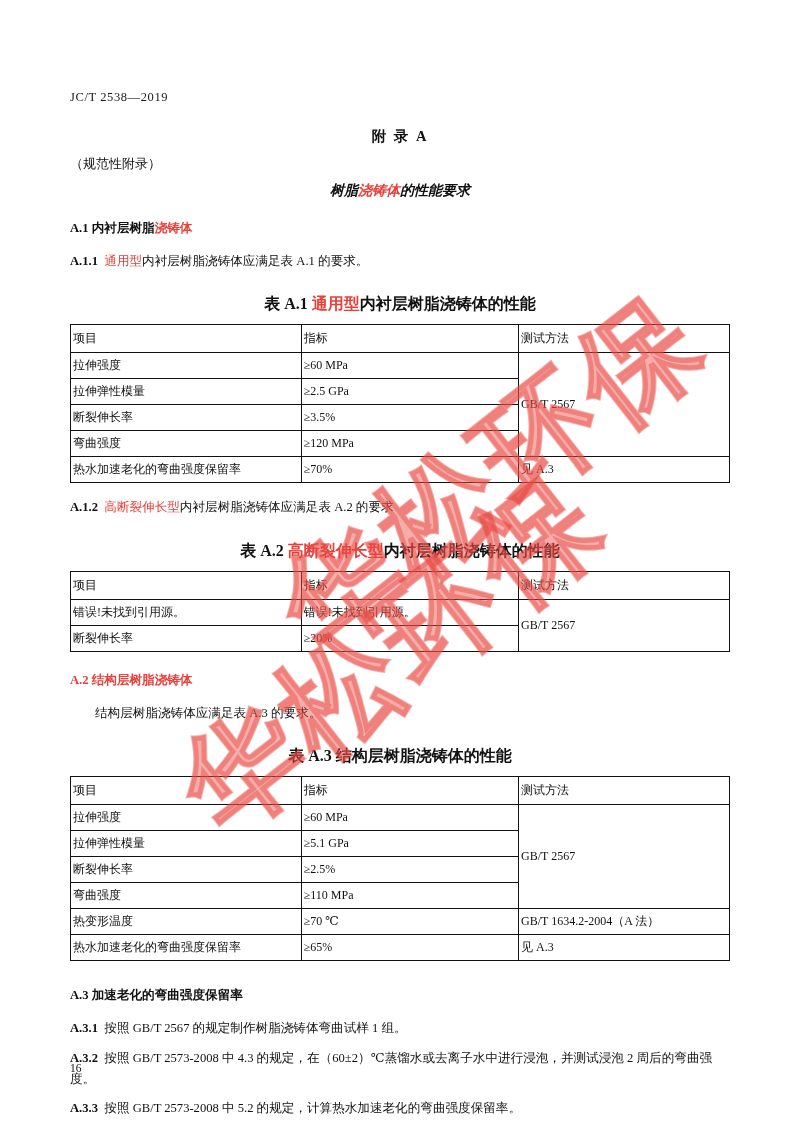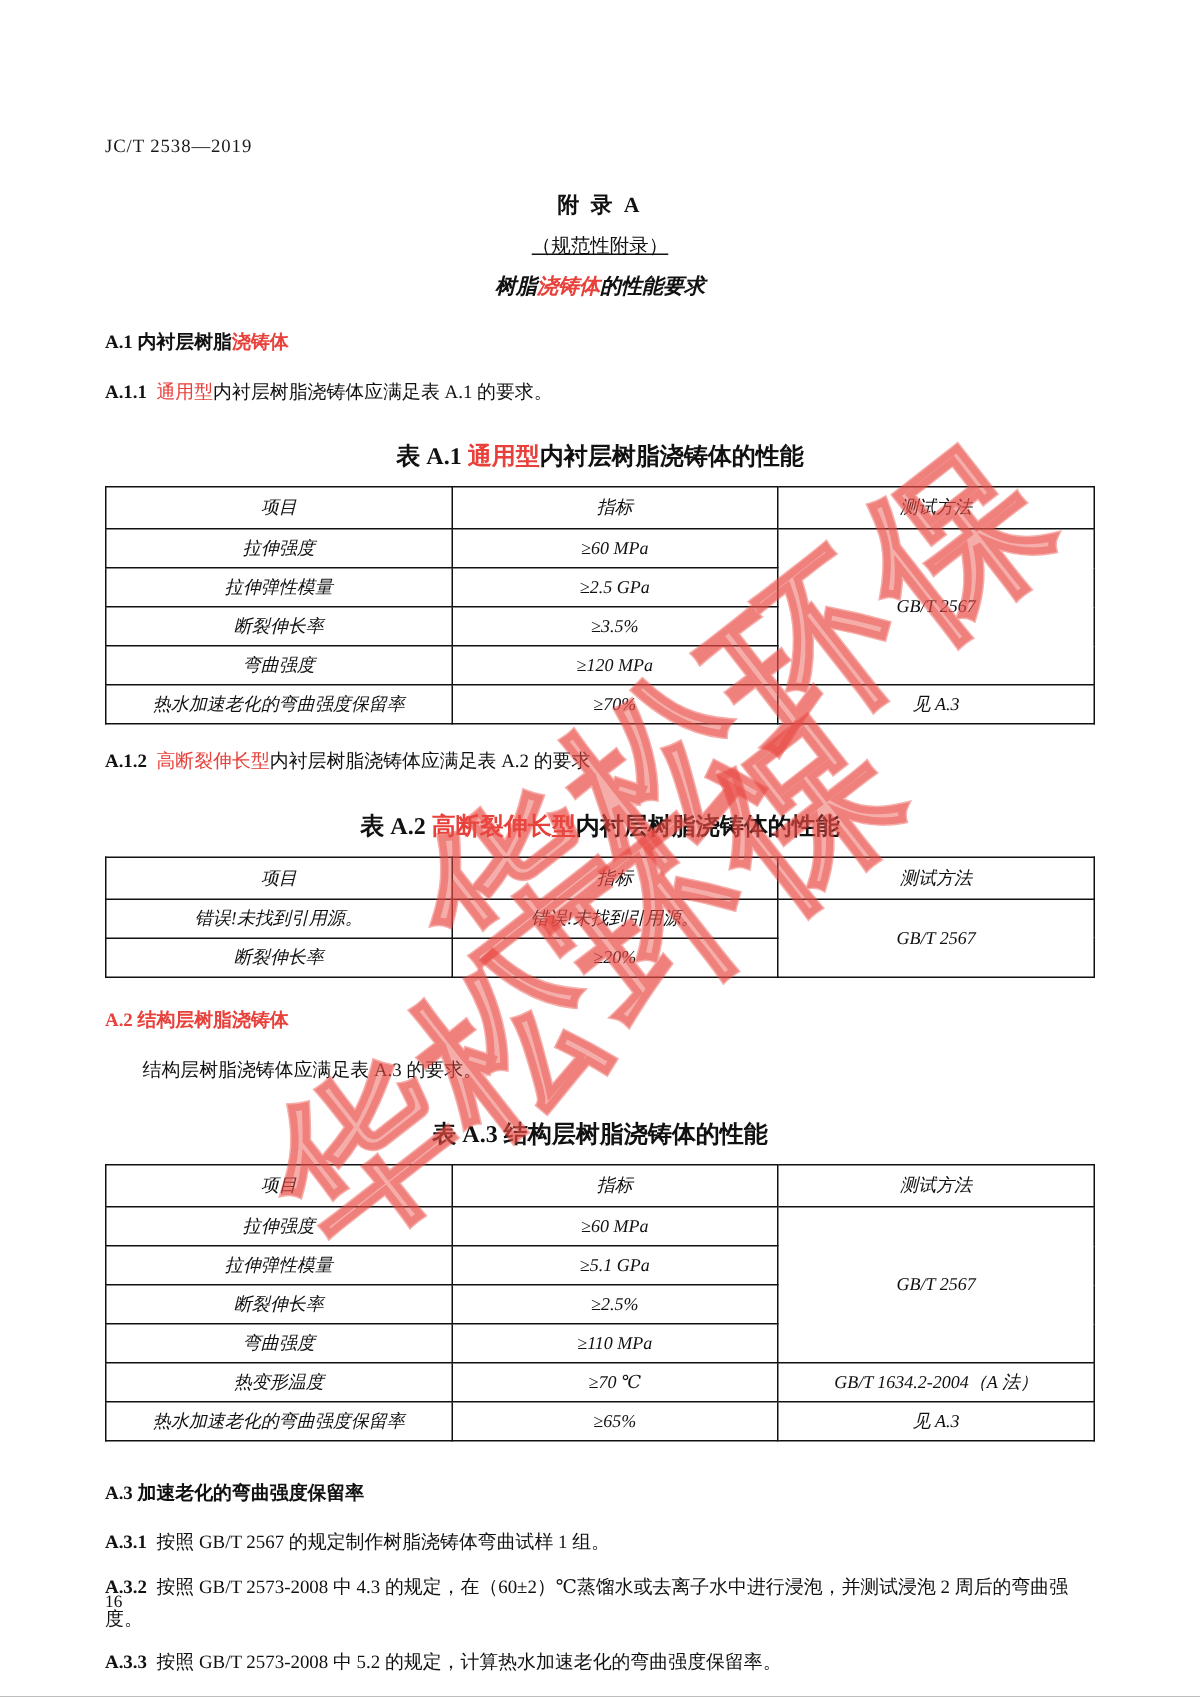--- a/index.html
+++ b/index.html
@@ -35,25 +35,23 @@
   }
   .annex-title {
     text-align: center;
     font-weight: bold;
     font-size: 14.5px;
     margin-top: 22px;
     letter-spacing: 2px;
     color: #111;
   }
   .annex-sub {
-    text-align: center;
     font-size: 13px;
     margin-top: 9px;
     color: #111;
-    text-decoration: underline;
   }
   .annex-name {
     text-align: center;
     font-weight: bold;
     font-size: 14px;
     margin-top: 9px;
     color: #111;
     font-style: italic;
   }
   .red {
@@ -89,25 +87,23 @@
     color: #111;
   }
   table.data {
     border-collapse: collapse;
     width: 100%;
     font-size: 12px;
     color: #111;
   }
   table.data td {
     border: 1px solid #111;
-    text-align: center;
     padding: 5px 2px;
     height: 15px;
     line-height: 1.25;
-    font-style: italic;
   }
   table.data td.hdr {
     padding: 6px 2px;
   }
   .col1 { width: 35%; }
   .col2 { width: 33%; }
   .col3 { width: 32%; }
   .page-num {
     position: absolute;
     left: 0;

